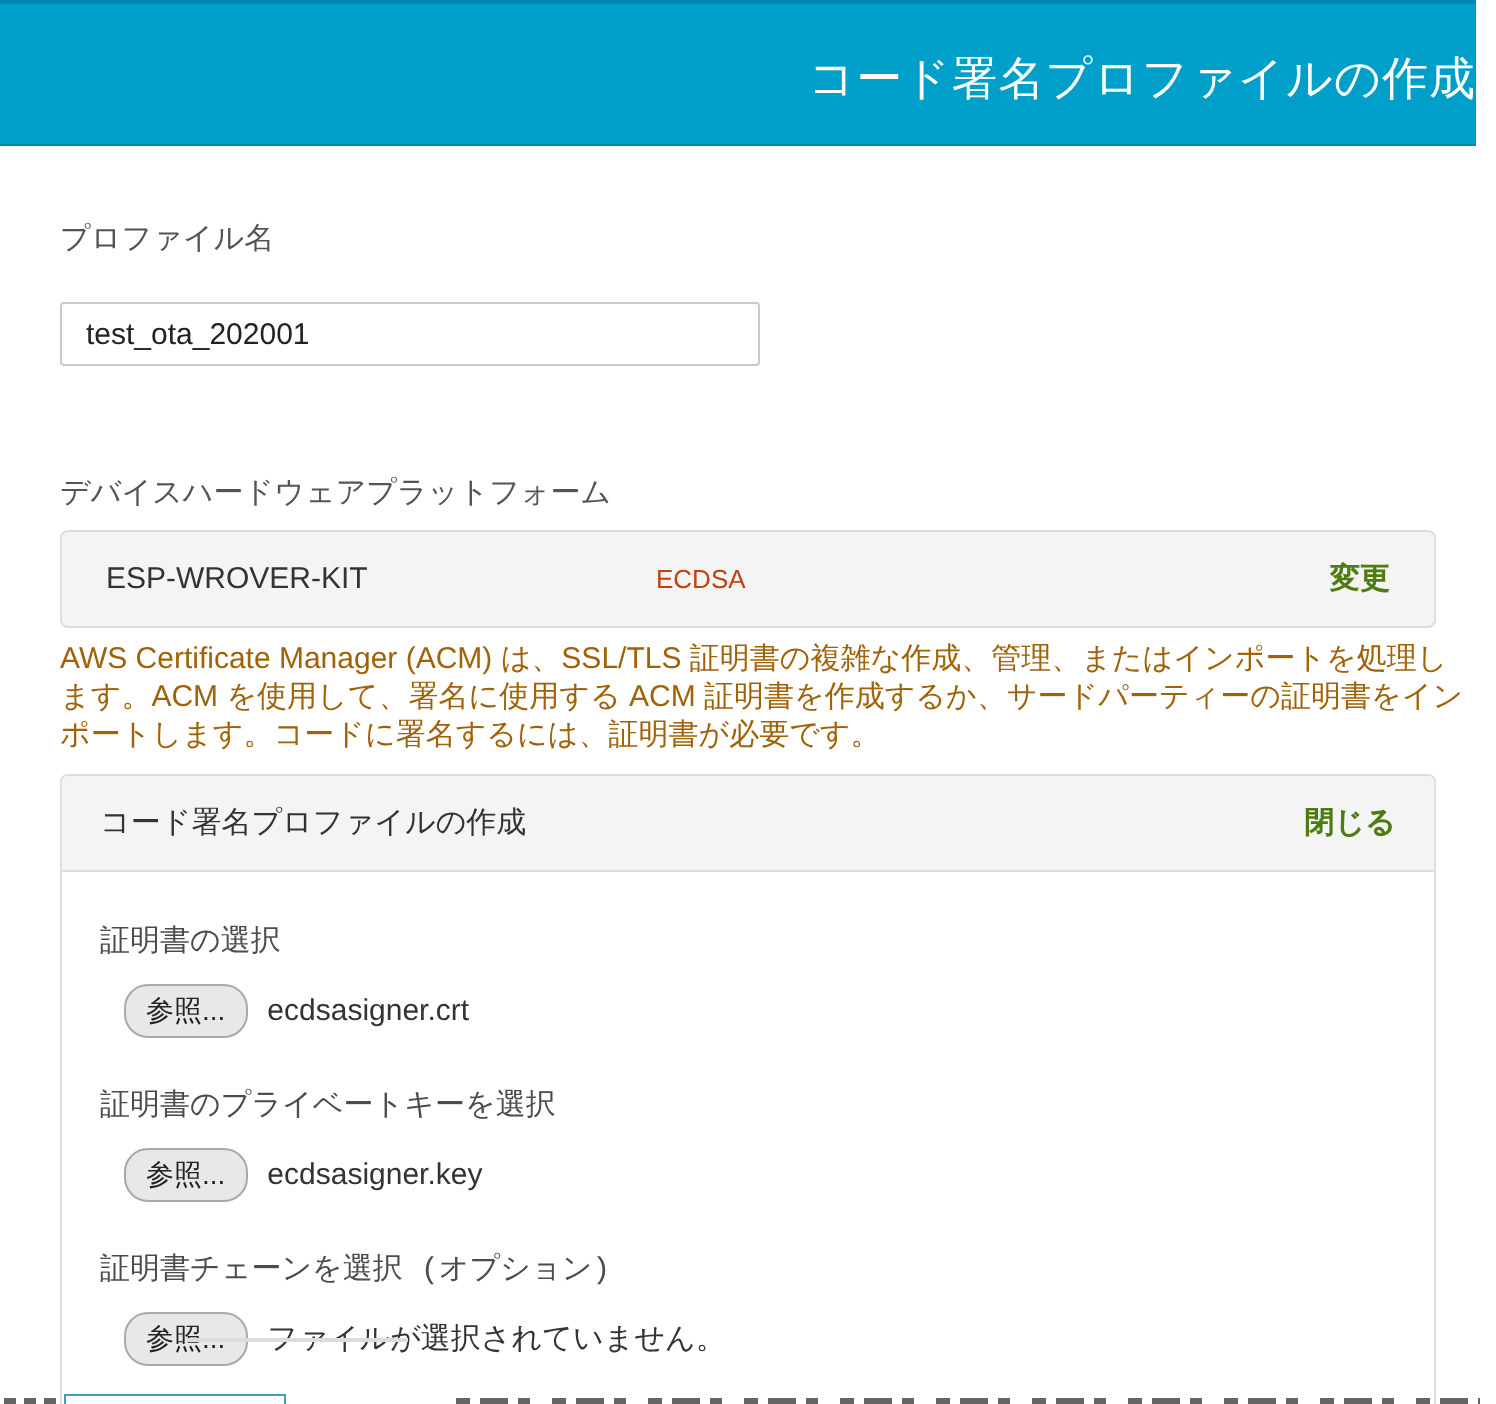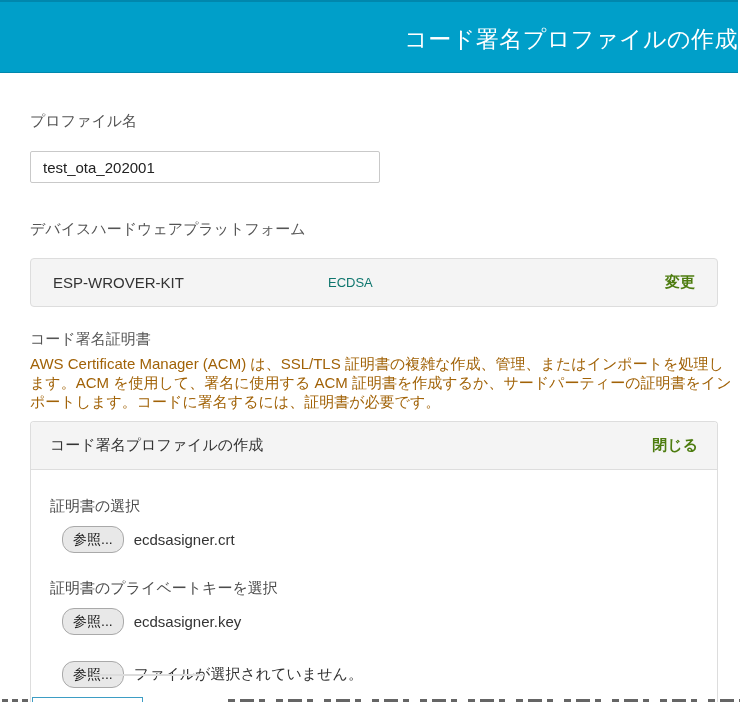--- a/index.html
+++ b/index.html
@@ -31,50 +31,51 @@
   
   .content {
     position: absolute; top: 73px; left: 0; right: 0; bottom: 0;
     padding: 0 30px;
     overflow: hidden;
   }
   .field-label {
     color: #545454;
     font-size: 15px;
     line-height: 18px;
+    font-family: Liberation Mono, monospace;
   }
   .lbl-profile { margin-top: 39px; }
   .profile-input {
     display: block;
     margin-top: 21px;
     width: 350px; height: 32px;
     border: 1px solid #c9c9c9;
     border-radius: 2px;
     background: #fff;
     font-family: inherit;
     font-size: 15px;
     color: #222;
     padding: 0 12px;
     outline: none;
   }
-  .lbl-hw { margin-top: 37px; }
+  .lbl-hw { margin-top: 56px; }
   .hw-row {
-    margin-top: 20px;
+    margin-top: 8px;
     height: 49px;
     background: #f4f4f4;
     border: 1px solid #dddddd;
     border-radius: 4px;
     display: flex;
     align-items: center;
     padding: 0 22px;
     font-size: 15px;
   }
   .hw-platform { width: 275px; color: #333; }
   .hw-hash     { width: 180px; color: #9b9b9b; font-size: 13px; }
-  .hw-algo     { flex: 1; color: #0f766e; font-size: 13px; }
+  .hw-algo     { flex: 1; color: #c2410c; font-size: 13px; }
   .link {
     color: #4d7c0f;
     font-weight: bold;
     font-size: 15px;
     cursor: pointer;
     text-decoration: none;
     white-space: nowrap;
   }
   .lbl-cert-section { margin-top: 23px; }
   .cert-desc {
@@ -181,21 +182,20 @@
   <div class="field-label lbl-profile">プロファイル名</div>
   <input class="profile-input" type="text" value="test_ota_202001" style="">
 
   <div class="field-label lbl-hw">デバイスハードウェアプラットフォーム</div>
   <div class="hw-row">
     <span class="hw-platform">ESP-WROVER-KIT</span>
     <span class="hw-algo">ECDSA</span>
     <a class="link">変更</a>
   </div>
 
-  <div class="field-label lbl-cert-section">コード署名証明書</div>
   <p class="cert-desc">AWS Certificate Manager (ACM) は、SSL/TLS 証明書の複雑な作成、管理、またはインポートを処理します。ACM を使用して、署名に使用する ACM 証明書を作成するか、サードパーティーの証明書をインポートします。コードに署名するには、証明書が必要です。</p>
 
   <div class="cert-panel">
     <div class="cert-panel-header">
       <span>コード署名プロファイルの作成</span>
       <a class="link">閉じる</a>
     </div>
     <div class="cert-panel-body">
 
       <div class="file-group">
@@ -208,20 +208,21 @@
 
       <div class="file-group">
         <div class="field-label">証明書のプライベートキーを選択</div>
         <div class="file-row">
           <button class="browse-btn">参照...</button>
           <span class="file-name">ecdsasigner.key</span>
         </div>
       </div>
 
       <div class="file-group">
+        <div class="field-label">証明書チェーンを選択 (オプション)</div>
         <div class="file-row">
           <button class="browse-btn">参照...</button>
           <span class="file-name">ファイルが選択されていません。</span>
         </div>
       </div>
 
       <div class="ghost-label"></div>
     </div>
   </div>
 

